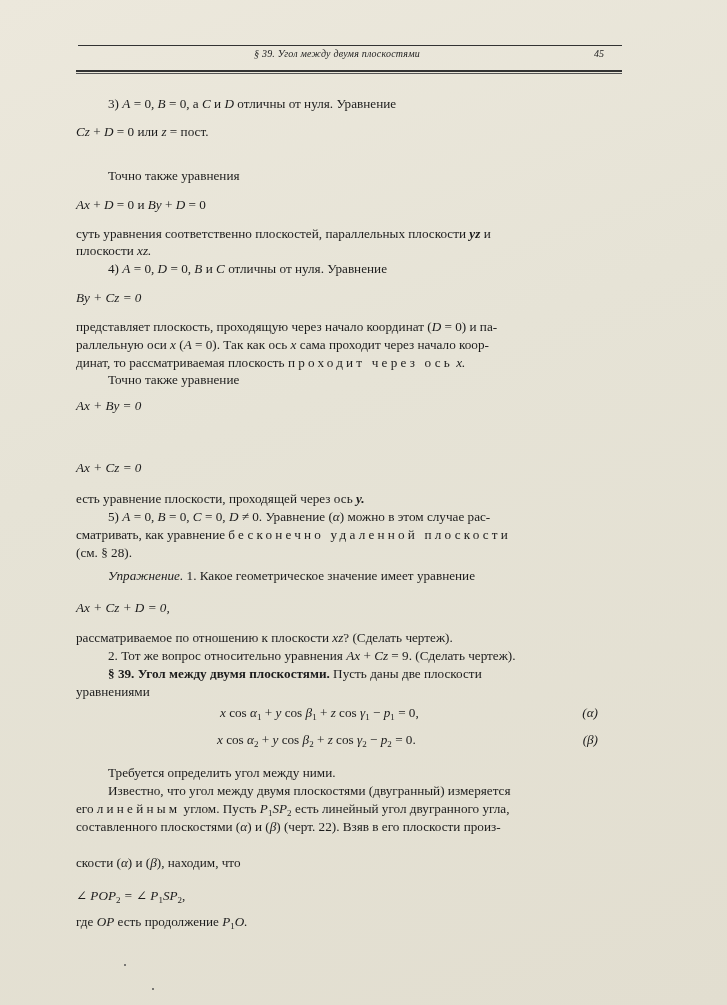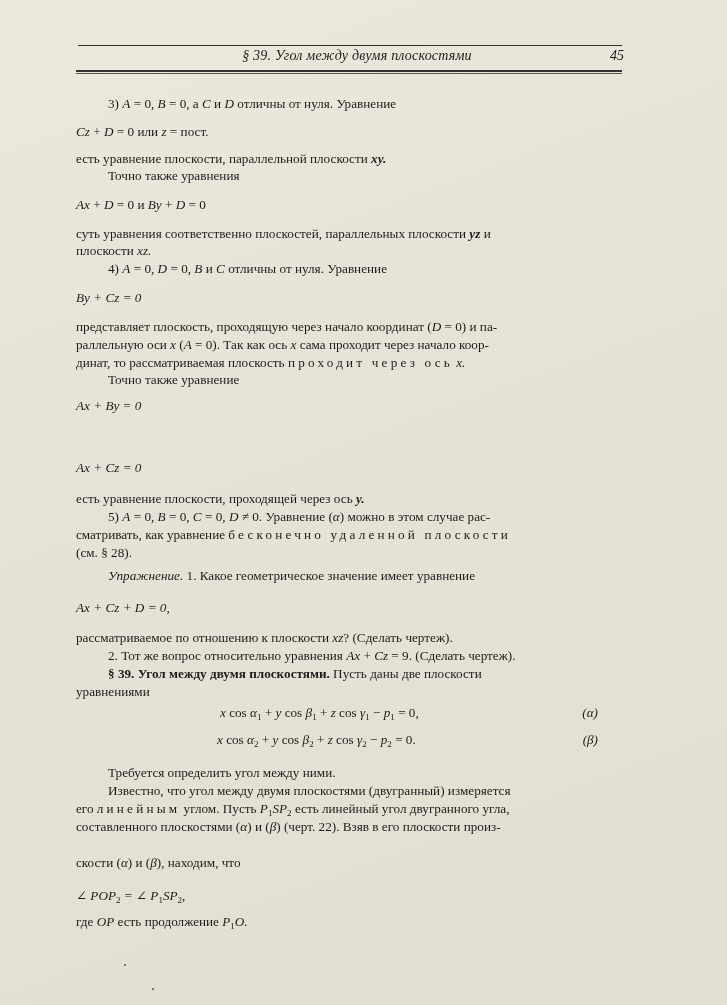--- a/index.html
+++ b/index.html
@@ -8,22 +8,22 @@
     background: linear-gradient(160deg, #ece8dc 0%, #e6e3d6 40%, #e2ded0 100%);
     font-family: "Liberation Serif", "DejaVu Serif", serif;
     color:#1c1c1c;
     position:relative;
   }
   .page { position:absolute; left:0; top:0; width:727px; height:1005px; }
   .rule-top { position:absolute; left:78px; width:544px; top:45px; height:0; border-top:1.4px solid #333; }
   .rule-bot { position:absolute; left:76px; width:546px; top:70px; height:0; border-top:2px solid #333; }
   .rule-bot2 { position:absolute; left:76px; width:546px; top:73px; height:0; border-top:1px solid #555; }
   .running-head {
-    position:absolute; top:48px; left:84px; width:546px; height:20px;
-    font-style:italic; font-size:14px;font-family:Liberation Serif, serif;
+    position:absolute; top:48px; left:64px; width:546px; height:20px;
+    font-style:italic; font-size:10px;font-family:Liberation Serif, serif;
   }
   .running-head .title { position:absolute; left:0; width:100%; text-align:center; top:0; letter-spacing:0.2px; }
   .running-head .num { position:absolute; right:6px; top:0; }
   .line {
     position:absolute; left:76px; width:546px;
     font-size:13.2px; line-height:16px; white-space:nowrap;
   }
   .indent { left:108px; width:514px; }
   .center { text-align:left; }
   i, .it { font-style:italic; }
@@ -44,23 +44,20 @@
     <span class="num">45</span>
   </div>
   <div class="rule-bot"></div>
   <div class="rule-bot2"></div>
 
   <div class="line indent" style="top:96px">
     <span>3) </span><i>A</i><span> = 0, </span><i>B</i><span> = 0, а </span><i>C</i><span> и </span><i>D</i><span> отличны от нуля. Уравнение</span>
   </div>
   <div class="line center" style="top:124px">
     <i>Cz</i><span> + </span><i>D</i><span> = 0  или  </span><i>z</i><span> = пост.</span>
-  </div>
-  <div class="line" style="top:151px">
-    <span>есть уравнение плоскости, параллельной плоскости </span><b><i>xy.</i></b>
   </div>
   <div class="line indent" style="top:168px">
     <span>Точно также уравнения</span>
   </div>
   <div class="line center" style="top:197px">
     <i>Ax</i><span> + </span><i>D</i><span> = 0  и  </span><i>By</i><span> + </span><i>D</i><span> = 0</span>
   </div>
   <div class="line" style="top:226px">
     <span>суть уравнения соответственно плоскостей, параллельных плоскости </span><b><i>yz</i></b><span> и</span>
   </div>

